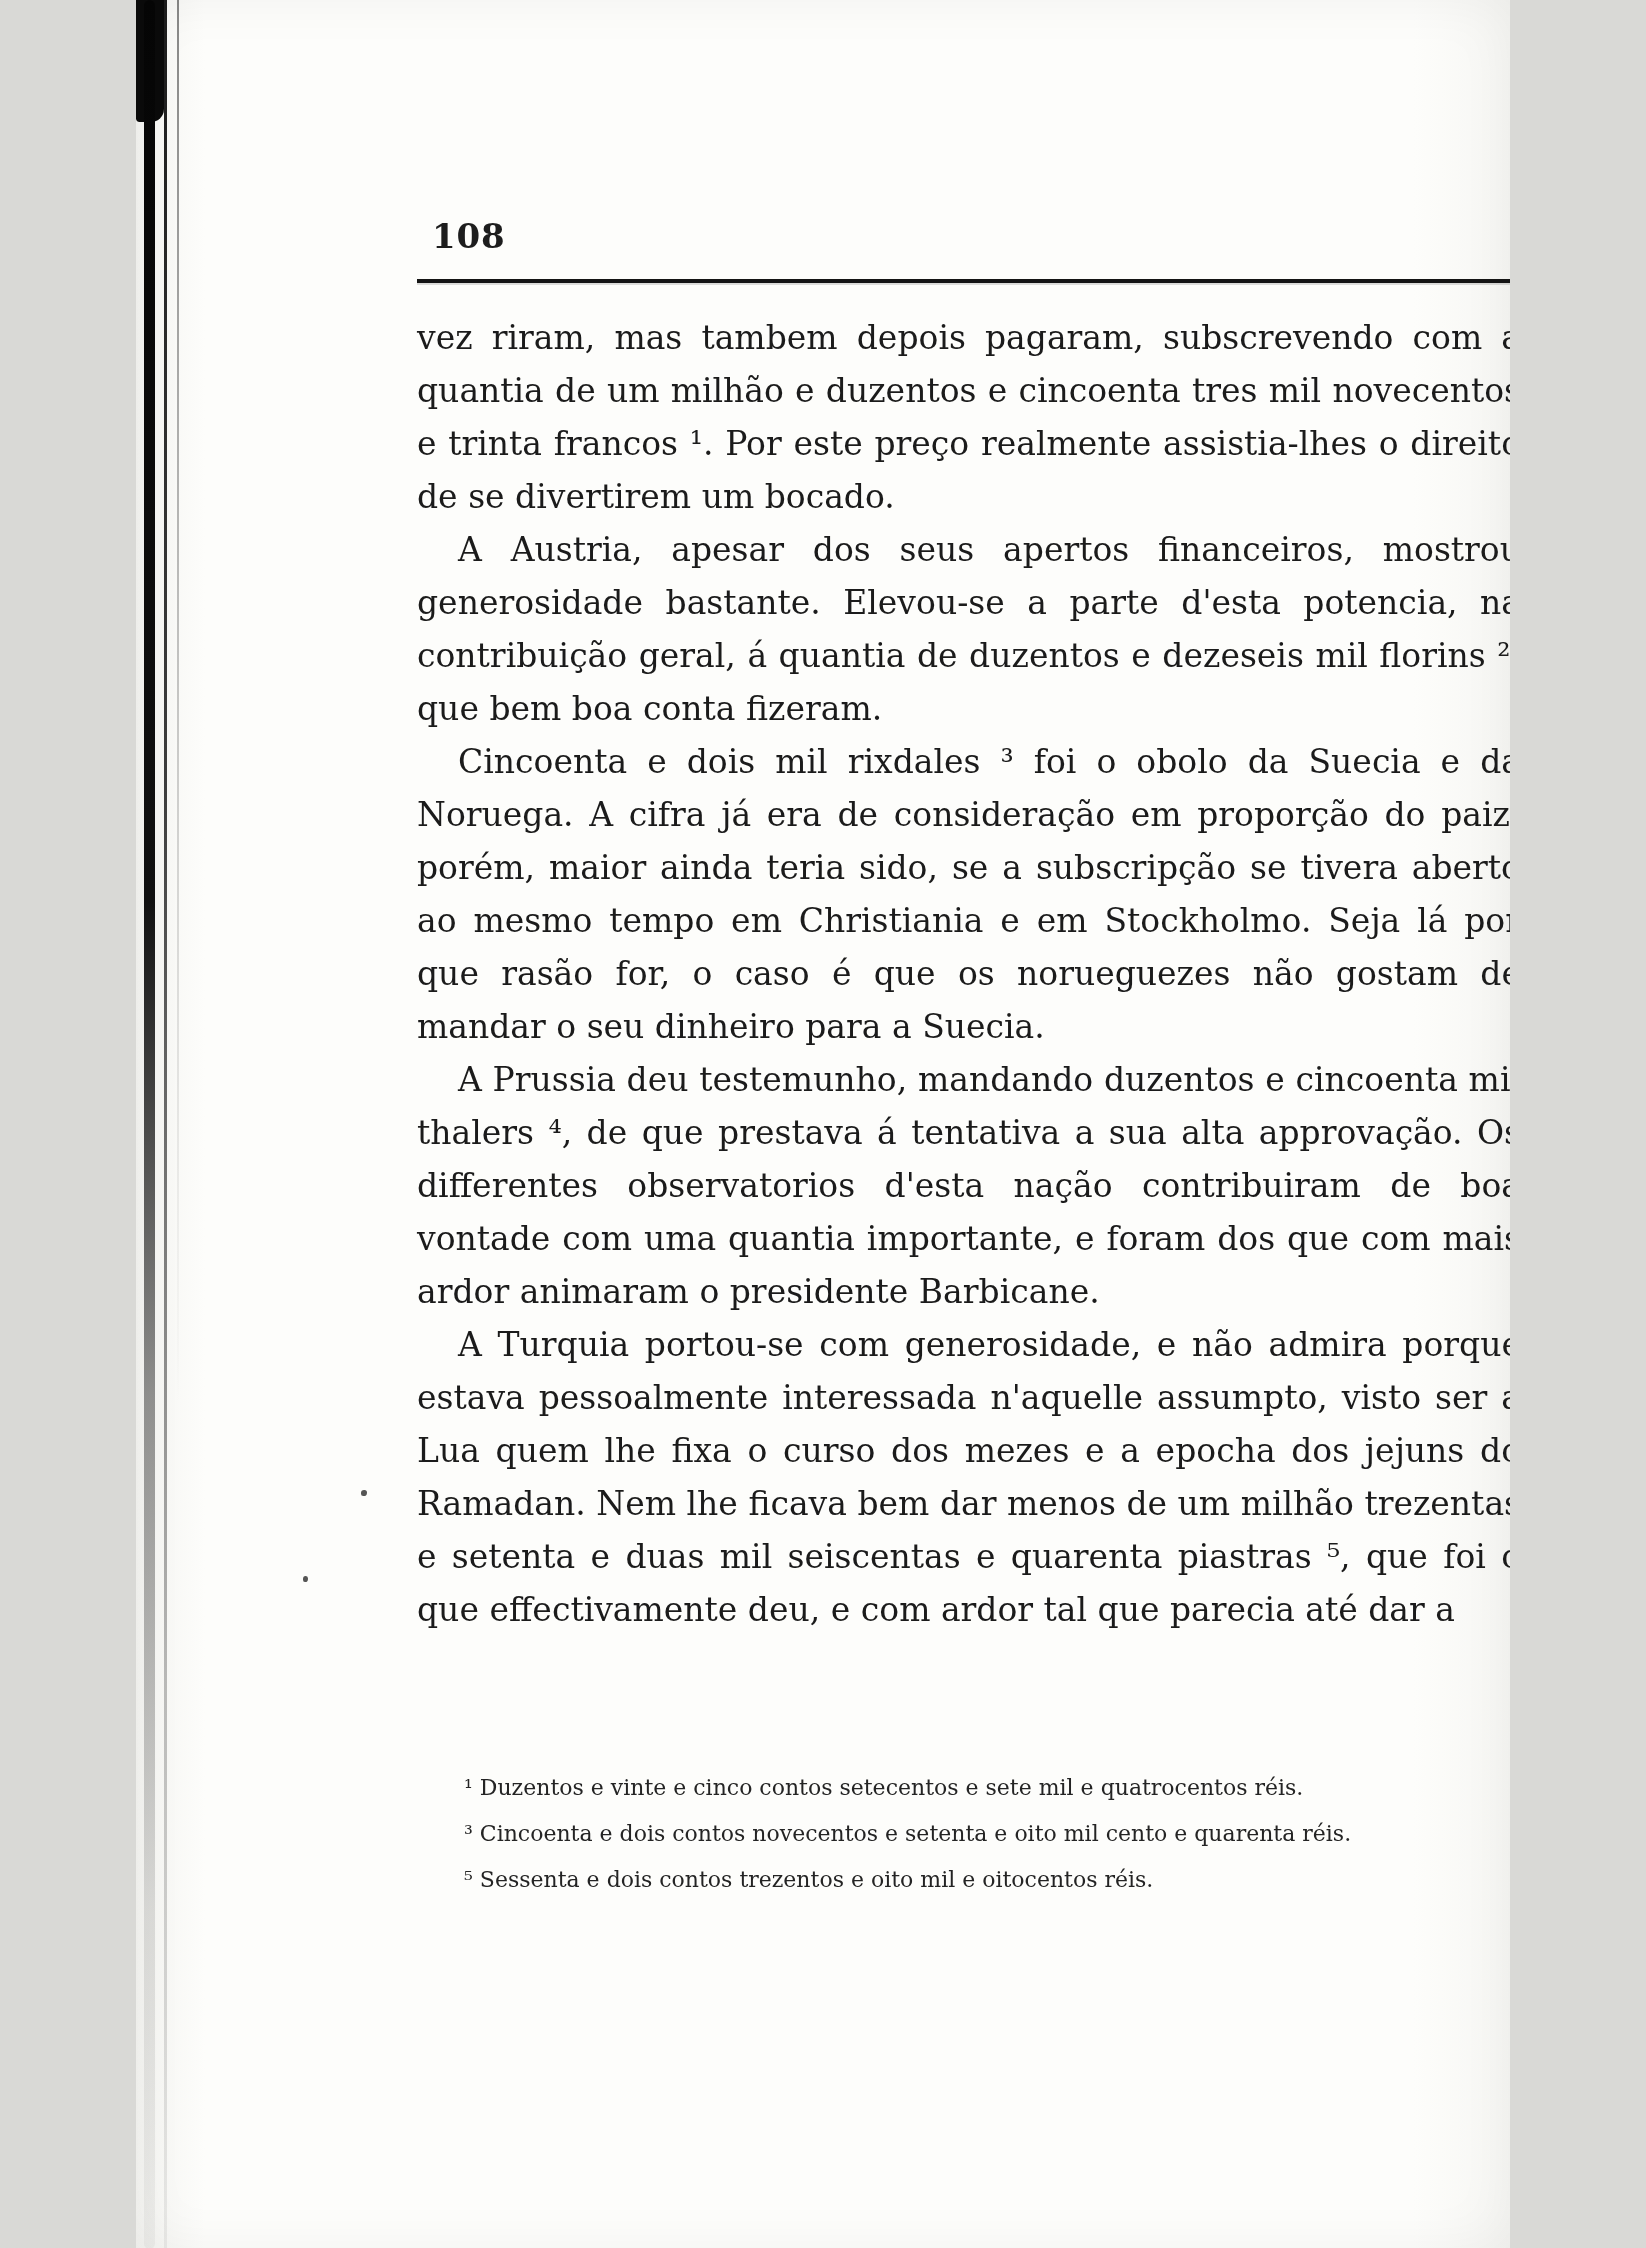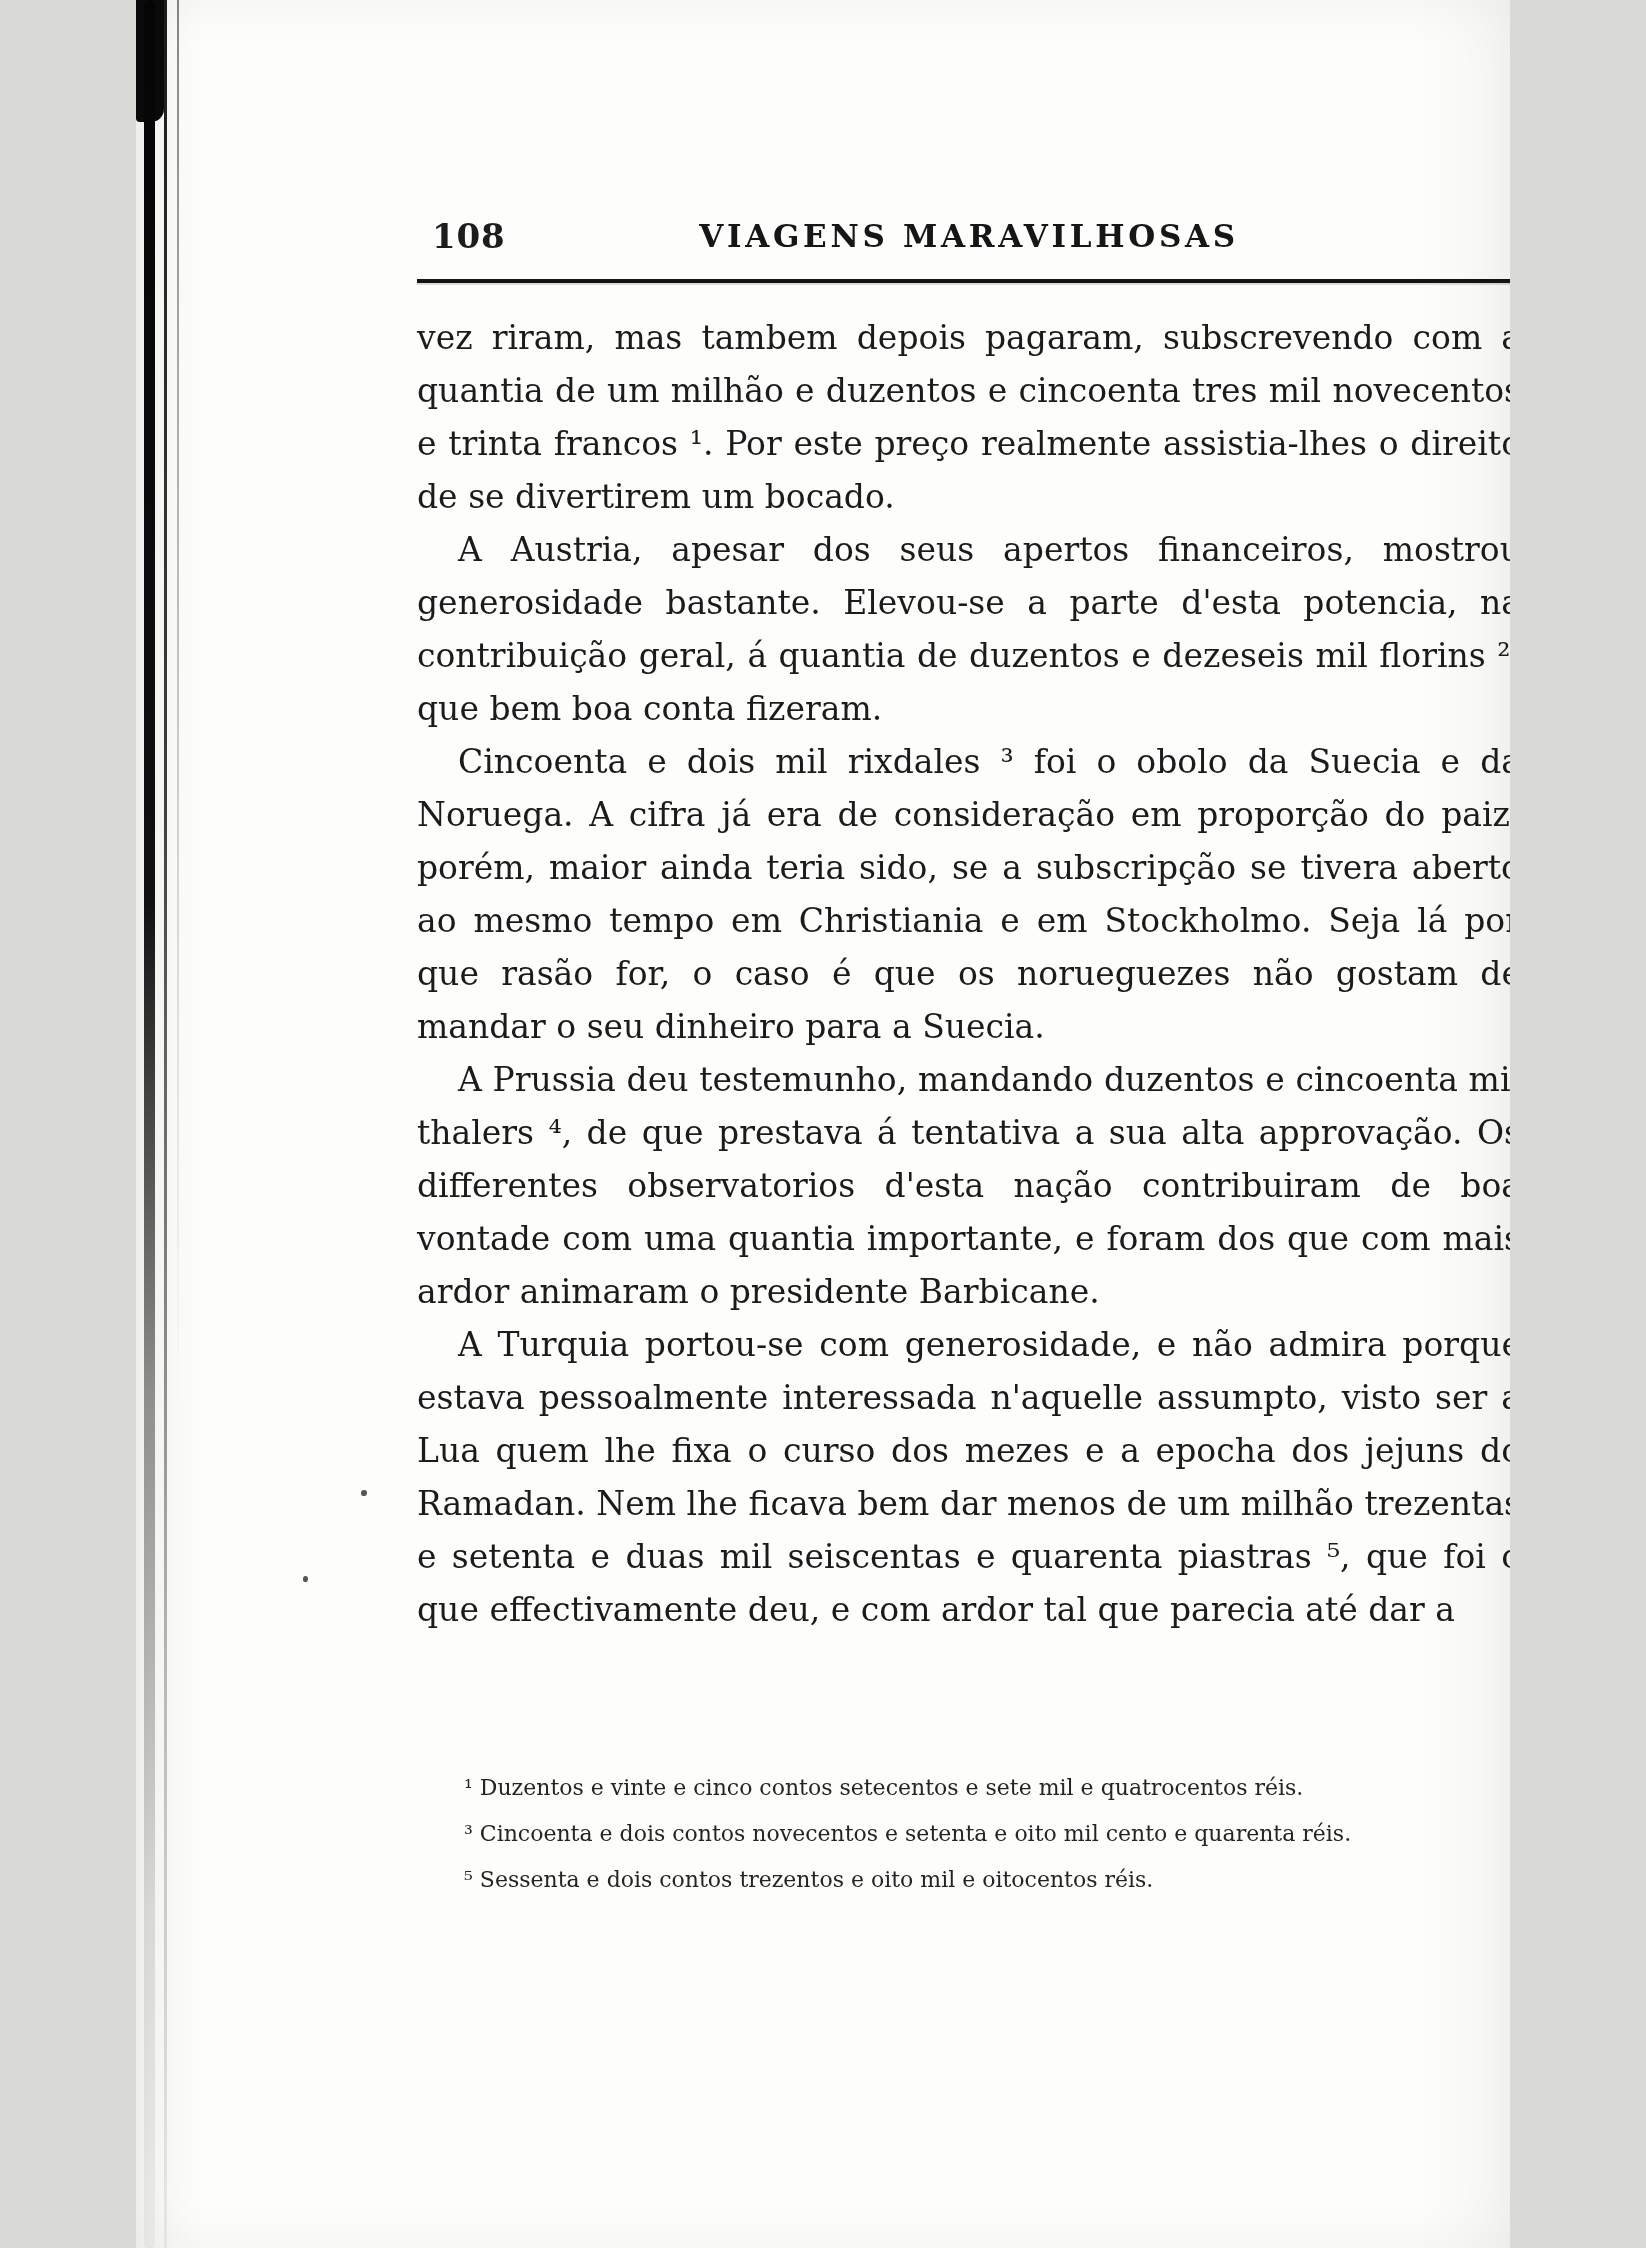--- a/index.html
+++ b/index.html
@@ -73,21 +73,20 @@
 
   <div class="edge-blob"></div>
   <div class="edge-black"></div>
   <div class="edge-line"></div>
   <div class="edge-line2"></div>
 
   <div class="content">
 
     <div class="header">
       <span class="pagenum">108</span>
-      <div class="title">VIAGENS MARAVILHOSAS</div>
     </div>
 
     <div class="rule"></div>
 
     <div class="body-text">
       <p class="no-indent">vez riram, mas tambem depois pagaram, subscrevendo com a quantia de um milhão e duzentos e cincoenta tres mil novecentos e trinta francos ¹. Por este preço realmente assistia-lhes o direito de se divertirem um bocado.</p>
       <p>A Austria, apesar dos seus apertos financeiros, mostrou generosidade bastante. Elevou-se a parte d'esta potencia, na contribuição geral, á quantia de duzentos e dezeseis mil florins ², que bem boa conta fizeram.</p>
       <p>Cincoenta e dois mil rixdales ³ foi o obolo da Suecia e da Noruega. A cifra já era de consideração em proporção do paiz; porém, maior ainda teria sido, se a subscripção se tivera aberto ao mesmo tempo em Christiania e em Stockholmo. Seja lá por que rasão for, o caso é que os norueguezes não gostam de mandar o seu dinheiro para a Suecia.</p>
       <p>A Prussia deu testemunho, mandando duzentos e cincoenta mil thalers ⁴, de que prestava á tentativa a sua alta approvação. Os differentes observatorios d'esta nação contribuiram de boa vontade com uma quantia importante, e foram dos que com mais ardor animaram o presidente Barbicane.</p>
       <p>A Turquia portou-se com generosidade, e não admira porque estava pessoalmente interessada n'aquelle assumpto, visto ser a Lua quem lhe fixa o curso dos mezes e a epocha dos jejuns do Ramadan. Nem lhe ficava bem dar menos de um milhão trezentas e setenta e duas mil seiscentas e quarenta piastras ⁵, que foi o que effectivamente deu, e com ardor tal que parecia até dar a</p>

